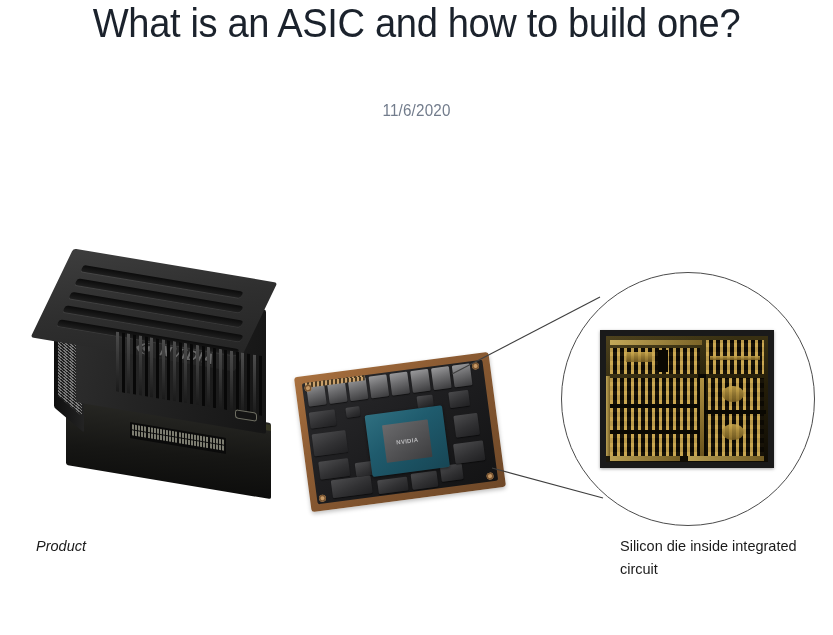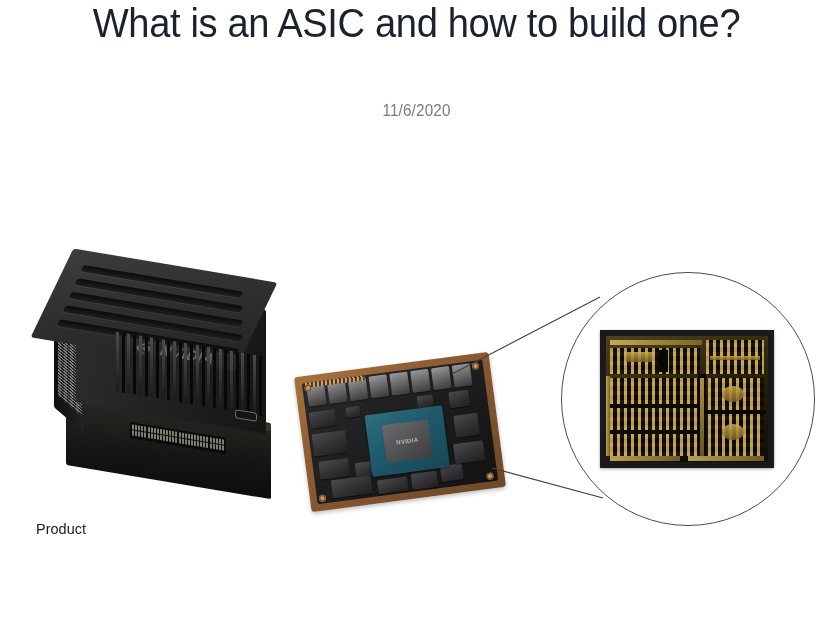--- a/index.html
+++ b/index.html
@@ -60,21 +60,21 @@
   }
   .caption .sp {
     
     background-image:
       linear-gradient(45deg, transparent 45%, #e8443a 45%, #e8443a 55%, transparent 55%);
     background-size: 4px 3px;
     background-repeat: repeat-x;
     background-position: 0 100%;
     padding-bottom: 1px;
   }
-  #caption-product { left: 36px; top: 518px; }
+  #caption-product { left: 36px; top: 535px; font-style: italic; }
   #caption-pcb     { left: 362px; top: 535px; width: 165px; }
   #caption-die     { left: 620px; top: 535px; width: 190px; }
 
   
   .product {
     position: absolute;
     left: 24px;
     top: 258px;
     width: 270px;
     height: 255px;
@@ -561,14 +561,15 @@
       <div class="die-dark" style="left:100px; top:74px; width:60px; height:4px;"></div>
 
       <div class="die-bus" style="left:4px;   top:120px; width:70px; height:5px;"></div>
       <div class="die-bus" style="left:82px;  top:120px; width:76px; height:5px;"></div>
 
       <div class="die-bus" style="left:0px;   top:40px;  width:4px;  height:80px;"></div>
     </div>
   </div>
 
   <div class="caption" id="caption-product">Product</div>
+  <div class="caption" id="caption-die"><span>Silicon </span><span class="sp">die</span><span> inside </span><span class="sp">integrated</span><span> </span><span class="sp">circuit</span></div>
 
 </div>
 
 </body></html>

